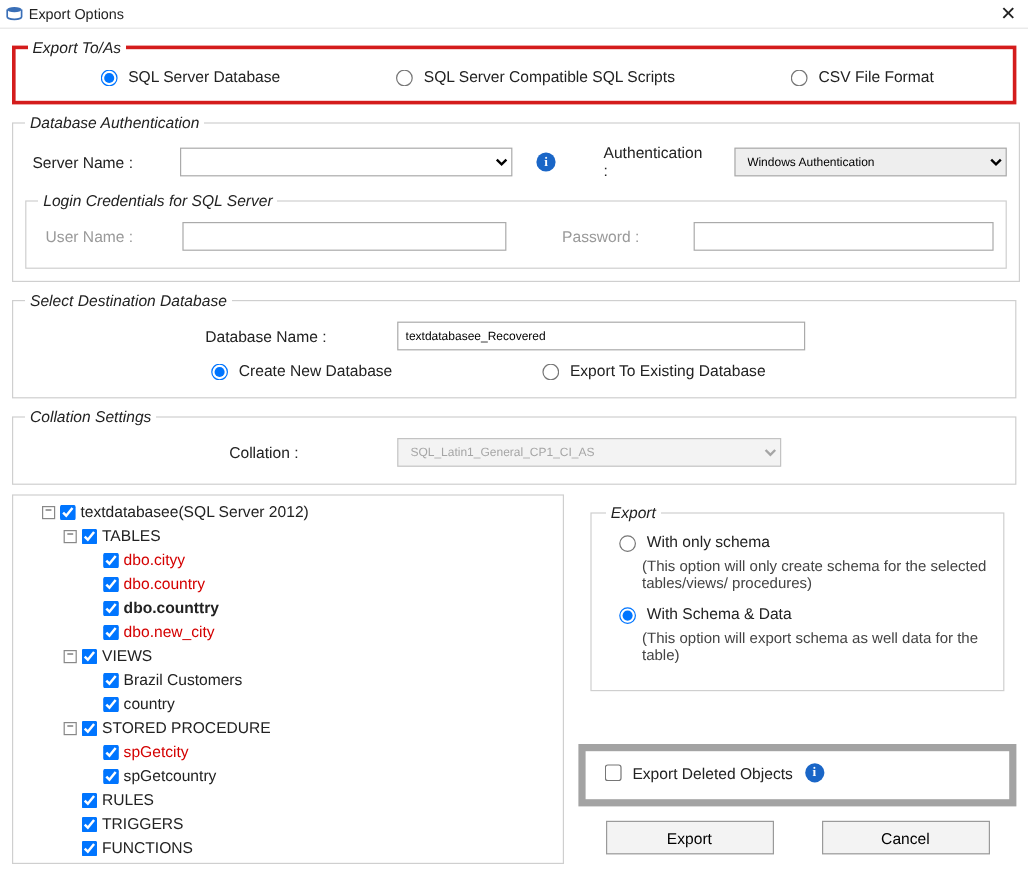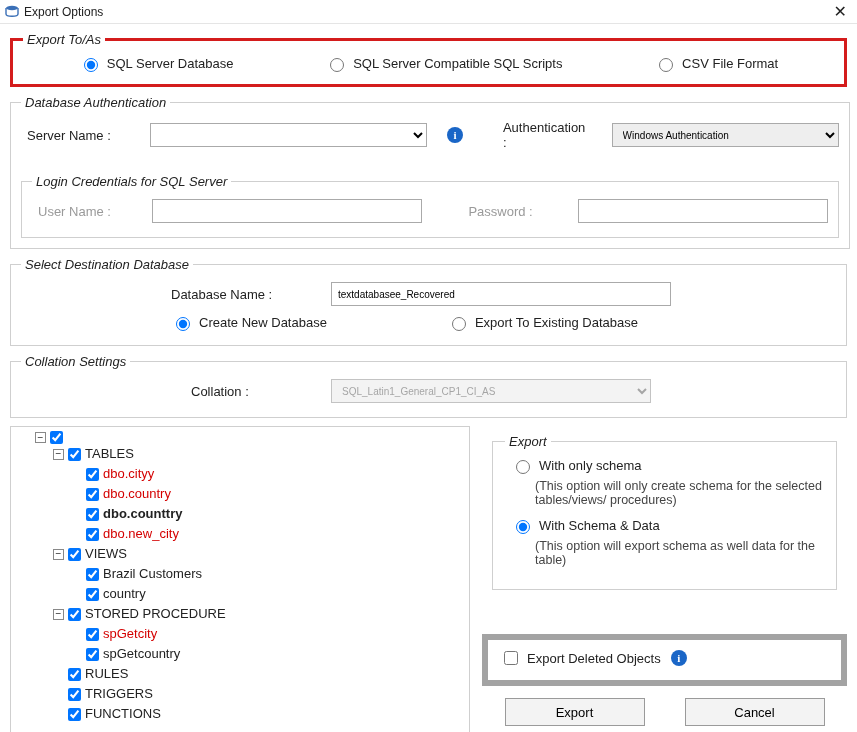--- a/index.html
+++ b/index.html
@@ -92,21 +92,21 @@
       <option></option>
     </select>
     <span class="info-icon">i</span>
     <div style="flex:1"></div>
     <label class="lbl">Authentication :</label>
     <select style="width:230px;" class="sel-disabled">
       <option>Windows Authentication</option>
     </select>
   </div>
 
-  <fieldset style="margin:20px 0 0 0;">
+  <fieldset style="margin:6px 0 0 0;">
     <legend>Login Credentials for SQL Server</legend>
     <div class="row pad">
       <label class="lbl disabled-text" style="width:100px; padding-left:6px;">User Name :</label>
       <input type="text" disabled="" style="width: 270px;" value="">
       <div style="flex:1"></div>
       <label class="lbl disabled-text" style="width:90px;">Password :</label>
       <input type="text" disabled="" style="width: 250px;" value="">
     </div>
   </fieldset>
 </fieldset>
@@ -140,20 +140,21 @@
 </fieldset>
 
 <div class="panel-grid">
   <div class="tree-panel">
     <div class="tree">
       <ul>
         <li>
           <div class="node">
             <span class="twisty">−</span>
             <input type="checkbox" checked="" style="">
+            <span>textdatabasee(SQL Server 2012)</span>
           </div>
           <ul>
 
             <li>
               <div class="node">
                 <span class="twisty">−</span>
                 <input type="checkbox" checked="" style="">
                 <span>TABLES</span>
               </div>
               <ul>

